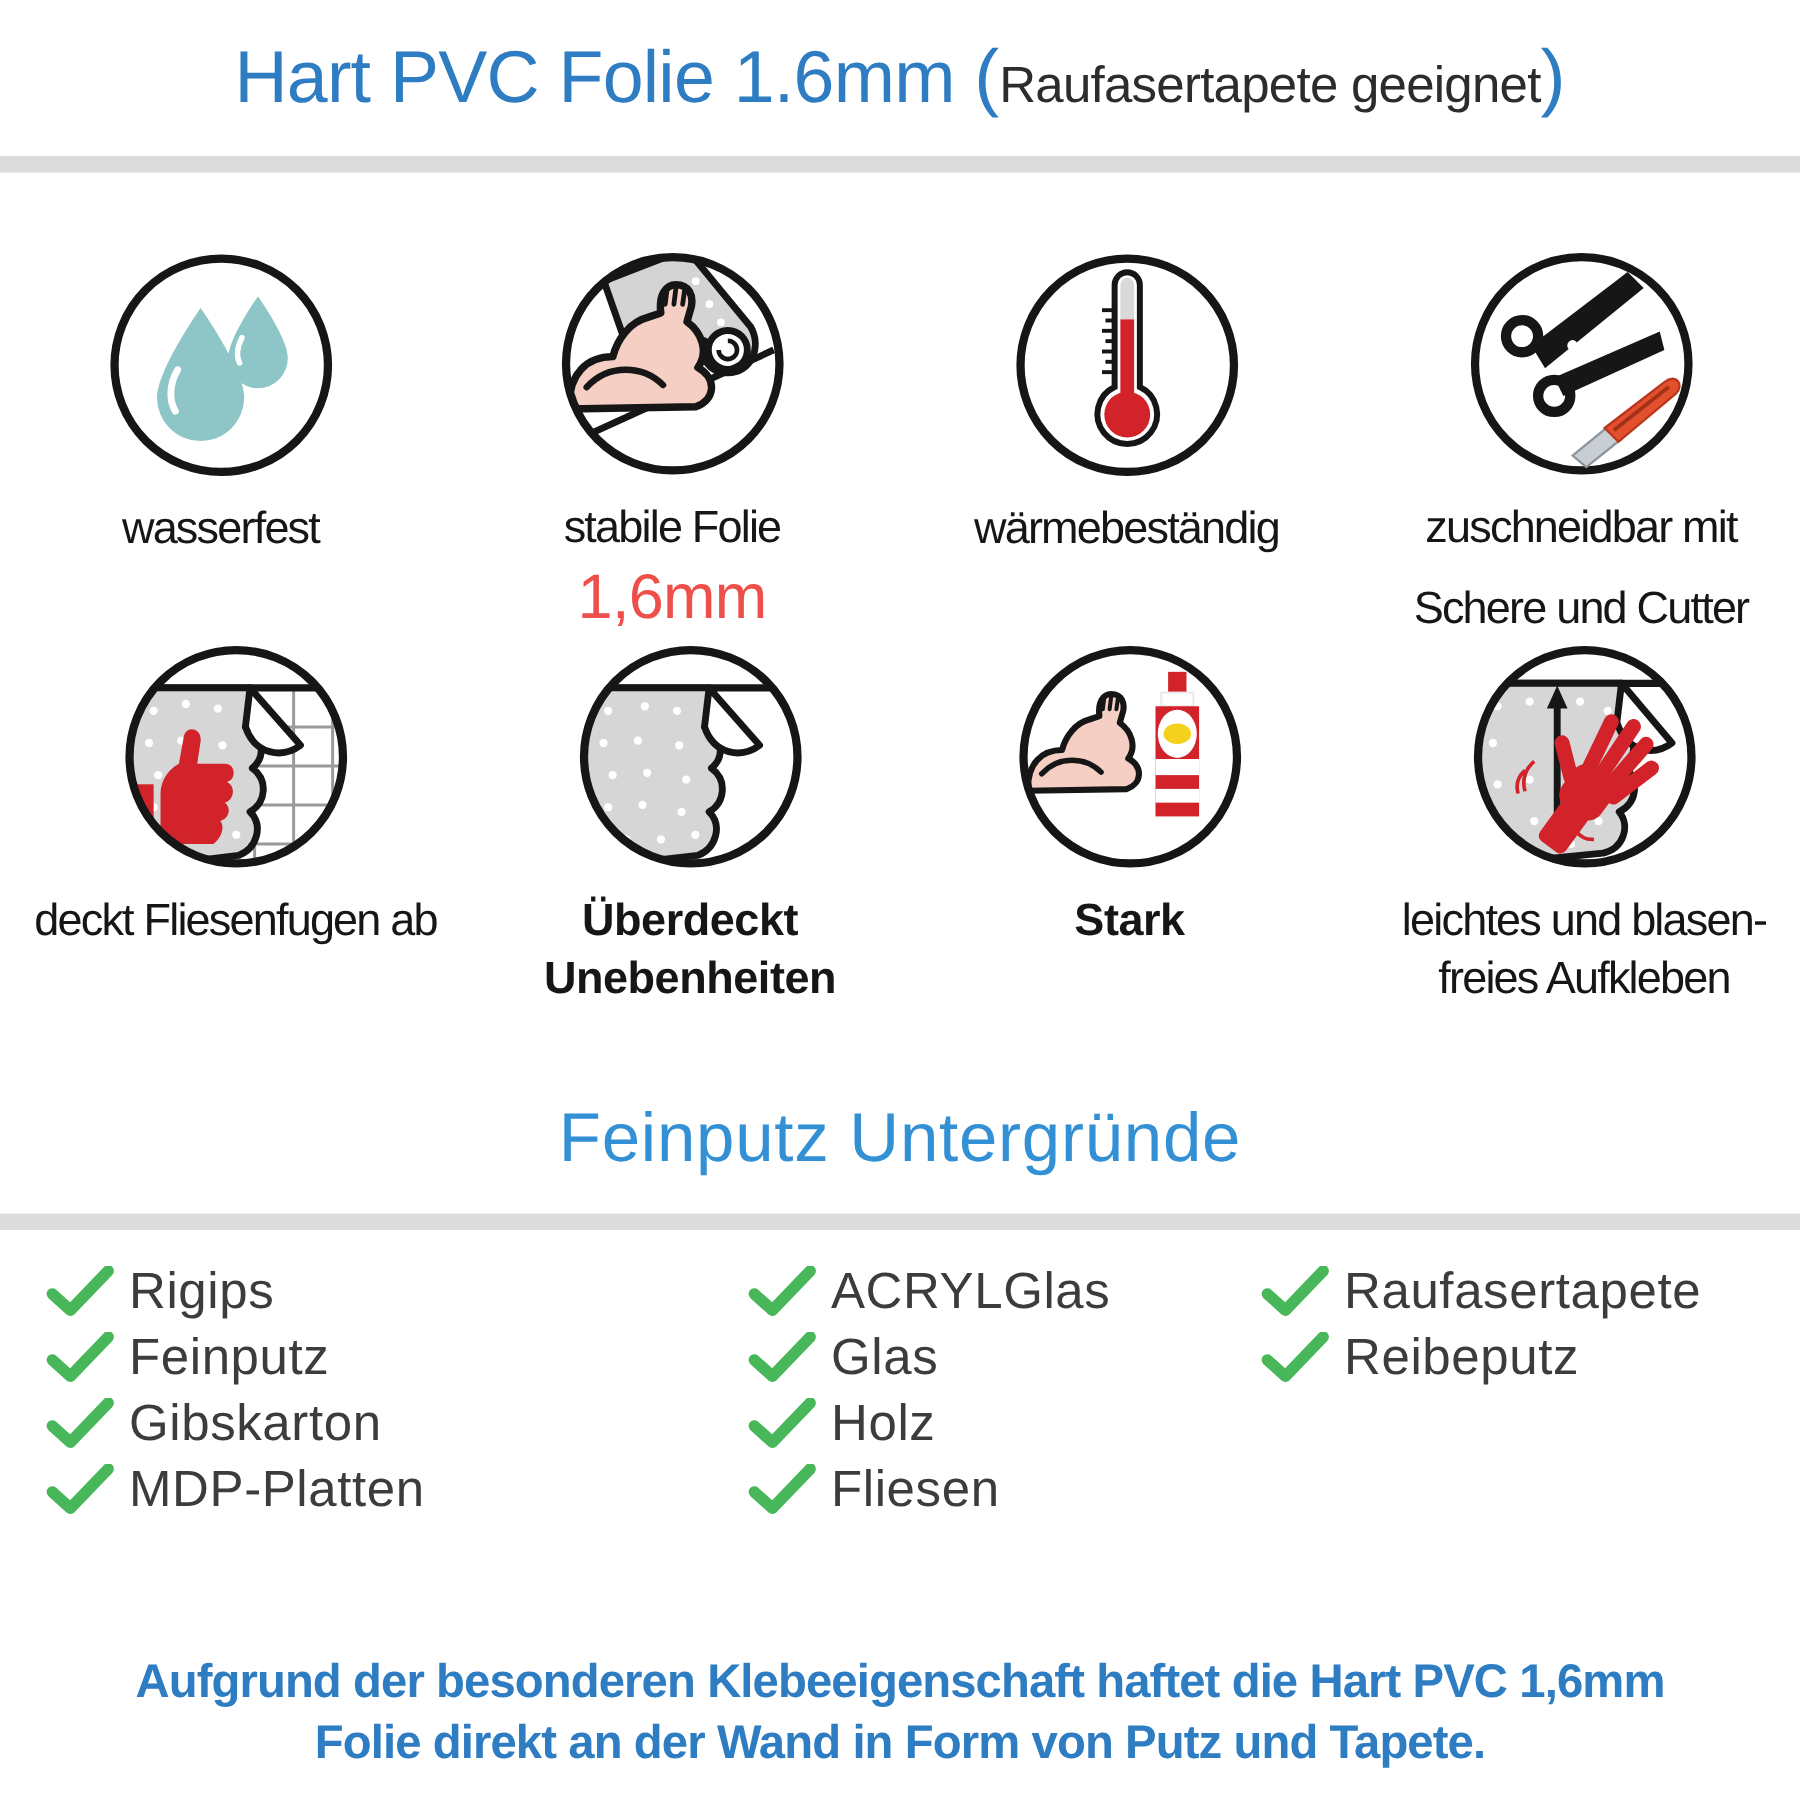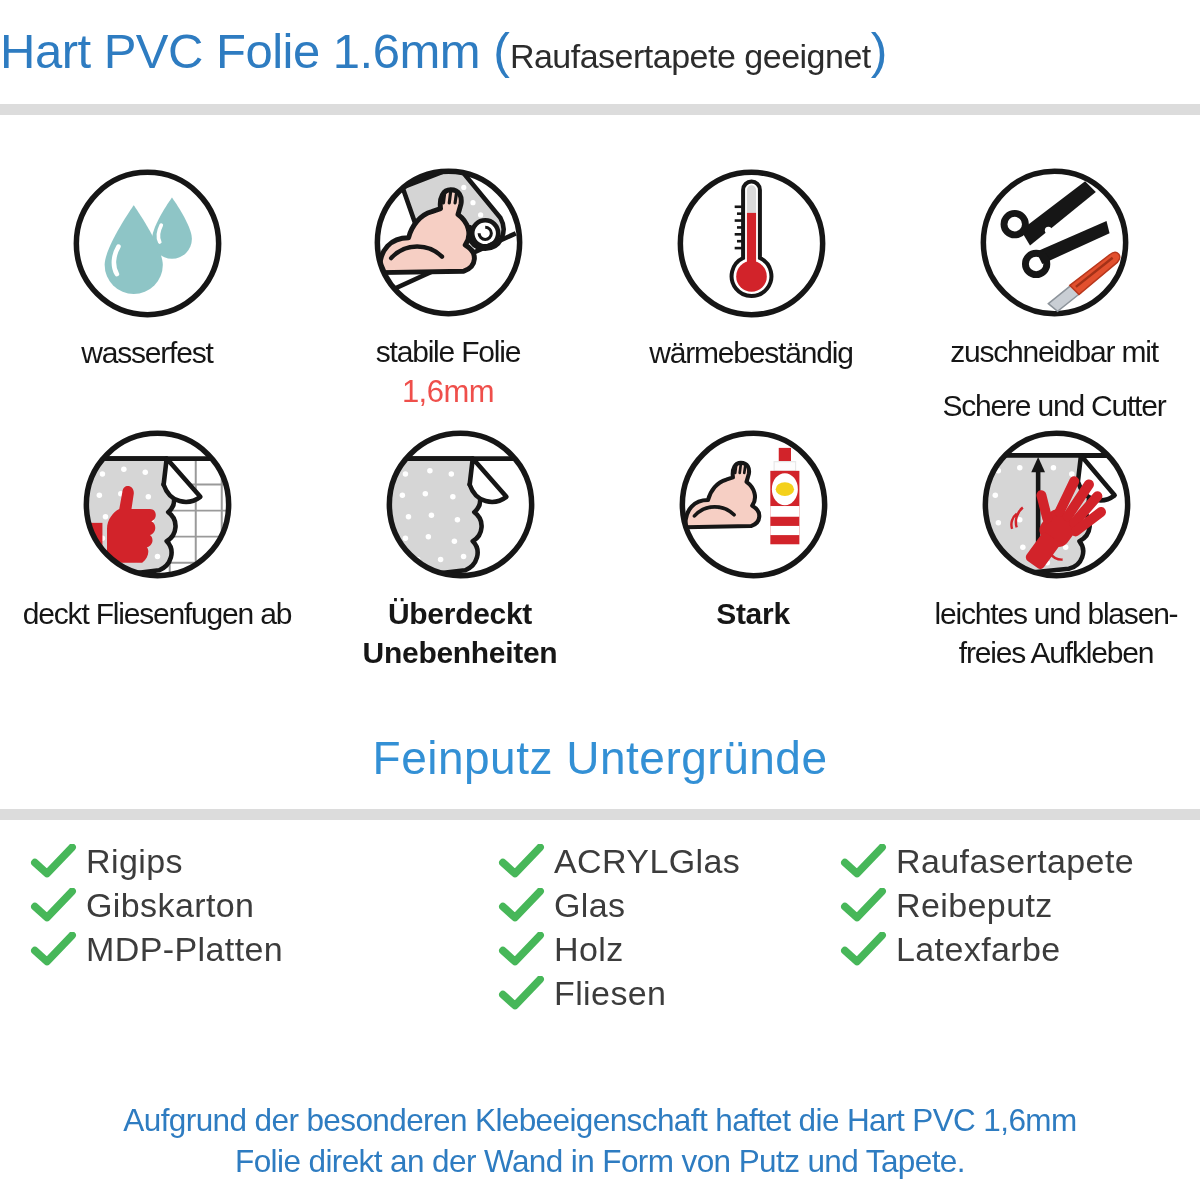--- a/index.html
+++ b/index.html
@@ -1,49 +1,49 @@
 <!DOCTYPE html>
 <html><head>
 <meta charset="utf-8">
 <style>
   html,body{margin:0;padding:0;background:#fff;}
   .page{position:relative;width:1200px;height:1200px;background:#fff;overflow:hidden;
         font-family:"Liberation Sans",sans-serif;}
 
   
-  .title{position:absolute;top:22px;left:0;width:100%;margin:0;
+  .title{position:absolute;top:22px;left:0;width:100%;margin:0;text-align:center;
          font-weight:400;white-space:nowrap;}
   .t-main{font-size:49px;color:#2e7cc1;letter-spacing:-0.5px;}
   .t-paren{font-size:50px;color:#2e7cc1;}
   .t-note{font-size:34px;color:#2c2c2c;letter-spacing:-0.5px;}
 
   .divider{position:absolute;left:0;width:100%;height:11px;background:#dcdcdc;}
   .d1{top:104px;} .d2{top:809px;}
 
   
   .feature{position:absolute;width:310px;display:flex;flex-direction:column;align-items:center;}
   .icon-wrap{display:block;}
   .icon-wrap svg{width:153px;height:153px;display:block;}
   .f-label{margin-top:13px;font-size:30px;line-height:39px;color:#161616;text-align:center;
            letter-spacing:-1.2px;white-space:nowrap;}
   .f-label.bold{font-weight:700;letter-spacing:-0.3px;}
-  .f-sub{font-size:31px;color:#ef4f4b;margin-top:3px;letter-spacing:-0.5px;}
+  .f-sub{font-size:42px;color:#ef4f4b;margin-top:3px;letter-spacing:-0.5px;}
 
   
   .subheading{position:absolute;top:731px;left:0;width:100%;margin:0;text-align:center;
               font-size:46px;font-weight:400;color:#3390d5;letter-spacing:0.5px;}
   .checklist-col{position:absolute;top:843px;}
   .col1{left:30px;} .col2{left:498px;} .col3{left:840px;}
   .check-item{display:flex;align-items:center;gap:9px;height:37px;margin-bottom:7px;}
   .check-item svg{width:47px;height:35px;flex:none;}
   .check-item span{font-size:34px;color:#3c3c3c;letter-spacing:0.4px;white-space:nowrap;}
 
   
   .footer-note{position:absolute;top:1100px;left:0;width:100%;margin:0;text-align:center;
-               font-size:31.5px;line-height:41px;color:#2e7cc1;letter-spacing:-0.6px;}
+               font-size:31.5px;line-height:41px;color:#2e7cc1;letter-spacing:-0.6px;font-weight:bold;}
 </style>
 </head>
 <body>
 
 <div class="page">
 
   <h1 class="title"><span class="t-main">Hart PVC Folie 1.6mm </span><span class="t-paren">(</span><span class="t-note">Raufasertapete geeignet</span><span class="t-paren">)</span></h1>
 
   <div class="divider d1"></div>
 
@@ -297,20 +297,26 @@
     <div class="check-item">
       <svg viewBox="0 0 40 32">
           <path d="M3 17 L14 27 L37 3" stroke="#47b759" stroke-width="7" fill="none" stroke-linecap="round" stroke-linejoin="round"></path>
         </svg>
       <span>Rigips</span>
       </div>
     <div class="check-item">
       <svg viewBox="0 0 40 32">
           <path d="M3 17 L14 27 L37 3" stroke="#47b759" stroke-width="7" fill="none" stroke-linecap="round" stroke-linejoin="round"></path>
         </svg>
+      <span>Feinputz</span>
+      </div>
+    <div class="check-item">
+      <svg viewBox="0 0 40 32">
+          <path d="M3 17 L14 27 L37 3" stroke="#47b759" stroke-width="7" fill="none" stroke-linecap="round" stroke-linejoin="round"></path>
+        </svg>
       <span>Gibskarton</span>
       </div>
     <div class="check-item">
       <svg viewBox="0 0 40 32">
           <path d="M3 17 L14 27 L37 3" stroke="#47b759" stroke-width="7" fill="none" stroke-linecap="round" stroke-linejoin="round"></path>
         </svg>
       <span>MDP-Platten</span>
       </div>
   </div>
 
@@ -347,23 +353,17 @@
           <path d="M3 17 L14 27 L37 3" stroke="#47b759" stroke-width="7" fill="none" stroke-linecap="round" stroke-linejoin="round"></path>
         </svg>
       <span>Raufasertapete</span>
       </div>
     <div class="check-item">
       <svg viewBox="0 0 40 32">
           <path d="M3 17 L14 27 L37 3" stroke="#47b759" stroke-width="7" fill="none" stroke-linecap="round" stroke-linejoin="round"></path>
         </svg>
       <span>Reibeputz</span>
       </div>
-    <div class="check-item">
-      <svg viewBox="0 0 40 32">
-          <path d="M3 17 L14 27 L37 3" stroke="#47b759" stroke-width="7" fill="none" stroke-linecap="round" stroke-linejoin="round"></path>
-        </svg>
-      <span>Latexfarbe</span>
-      </div>
   </div>
 
   <p class="footer-note"><span>Aufgrund der besonderen Klebeeigenschaft haftet die Hart PVC 1,6mm</span><br><span>Folie direkt an der Wand in Form von Putz und Tapete.</span></p>
 
 </div>
 
 </body></html>

